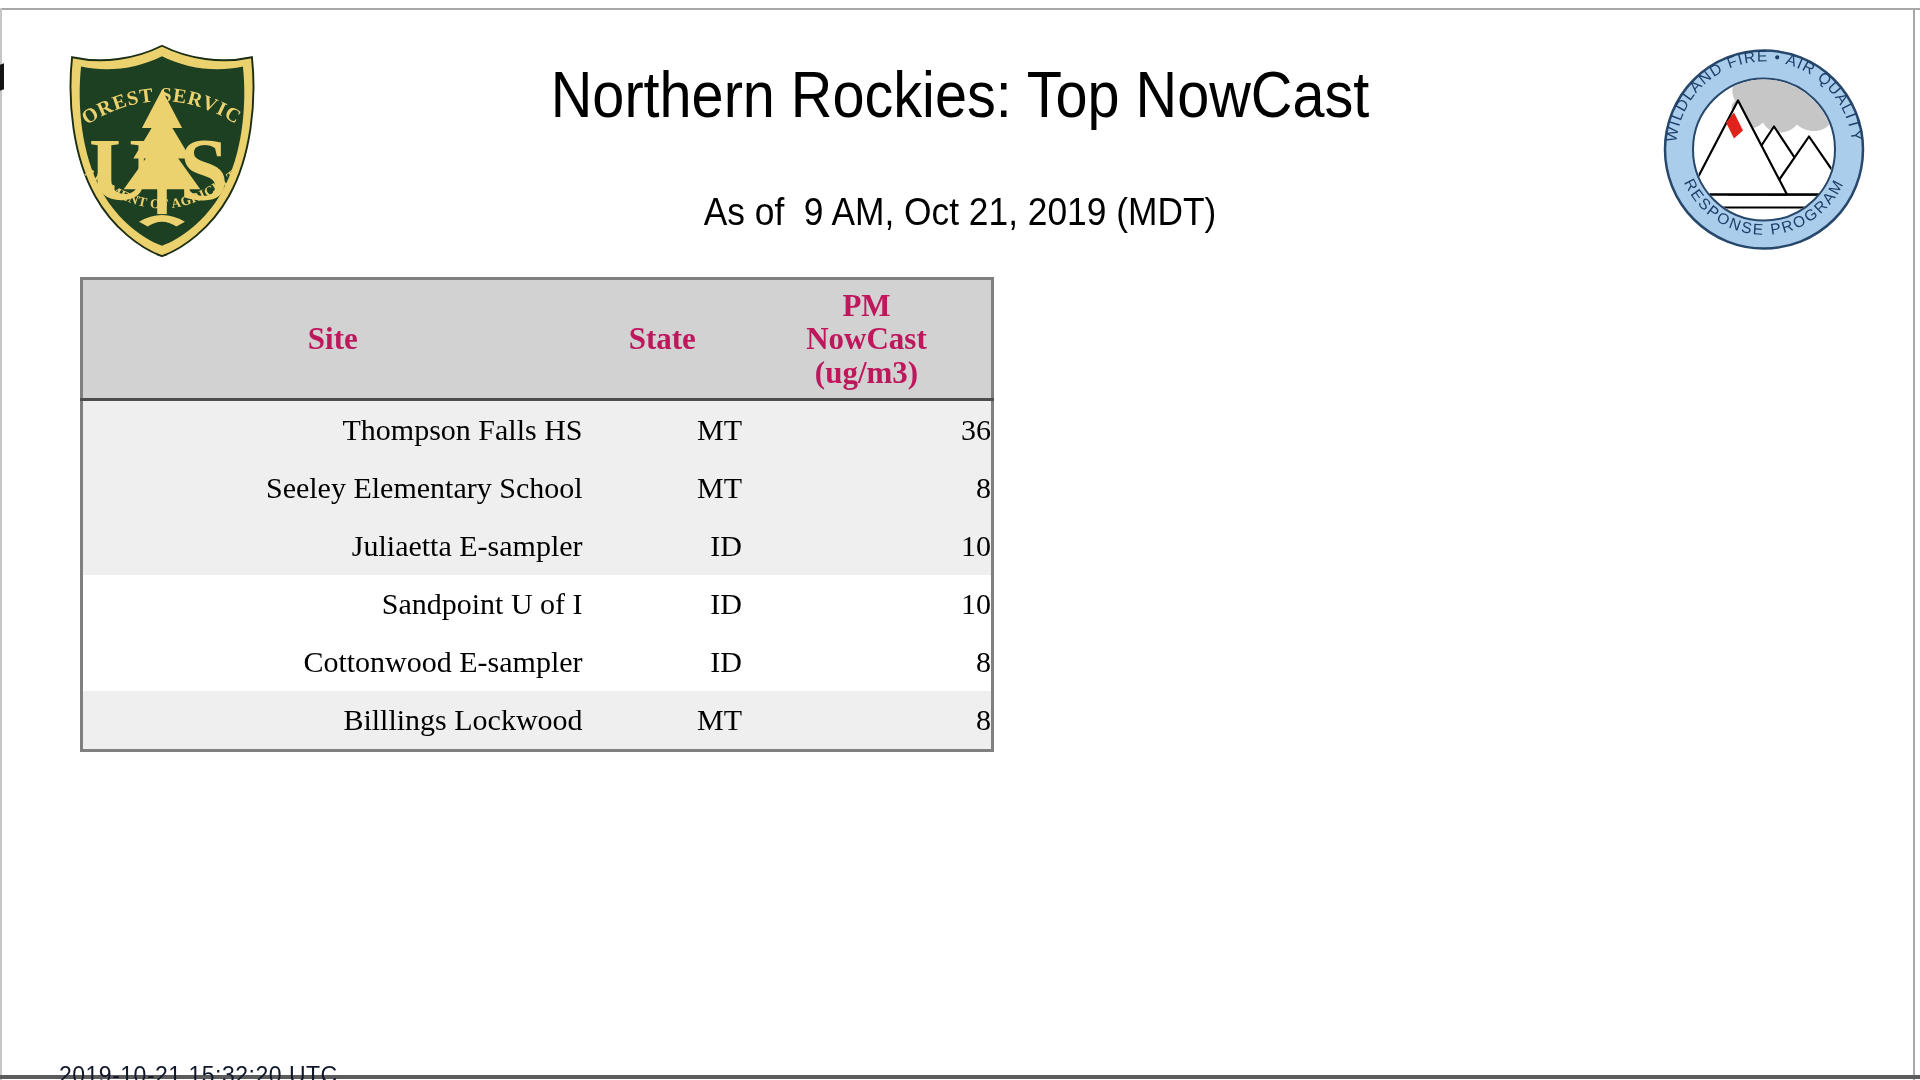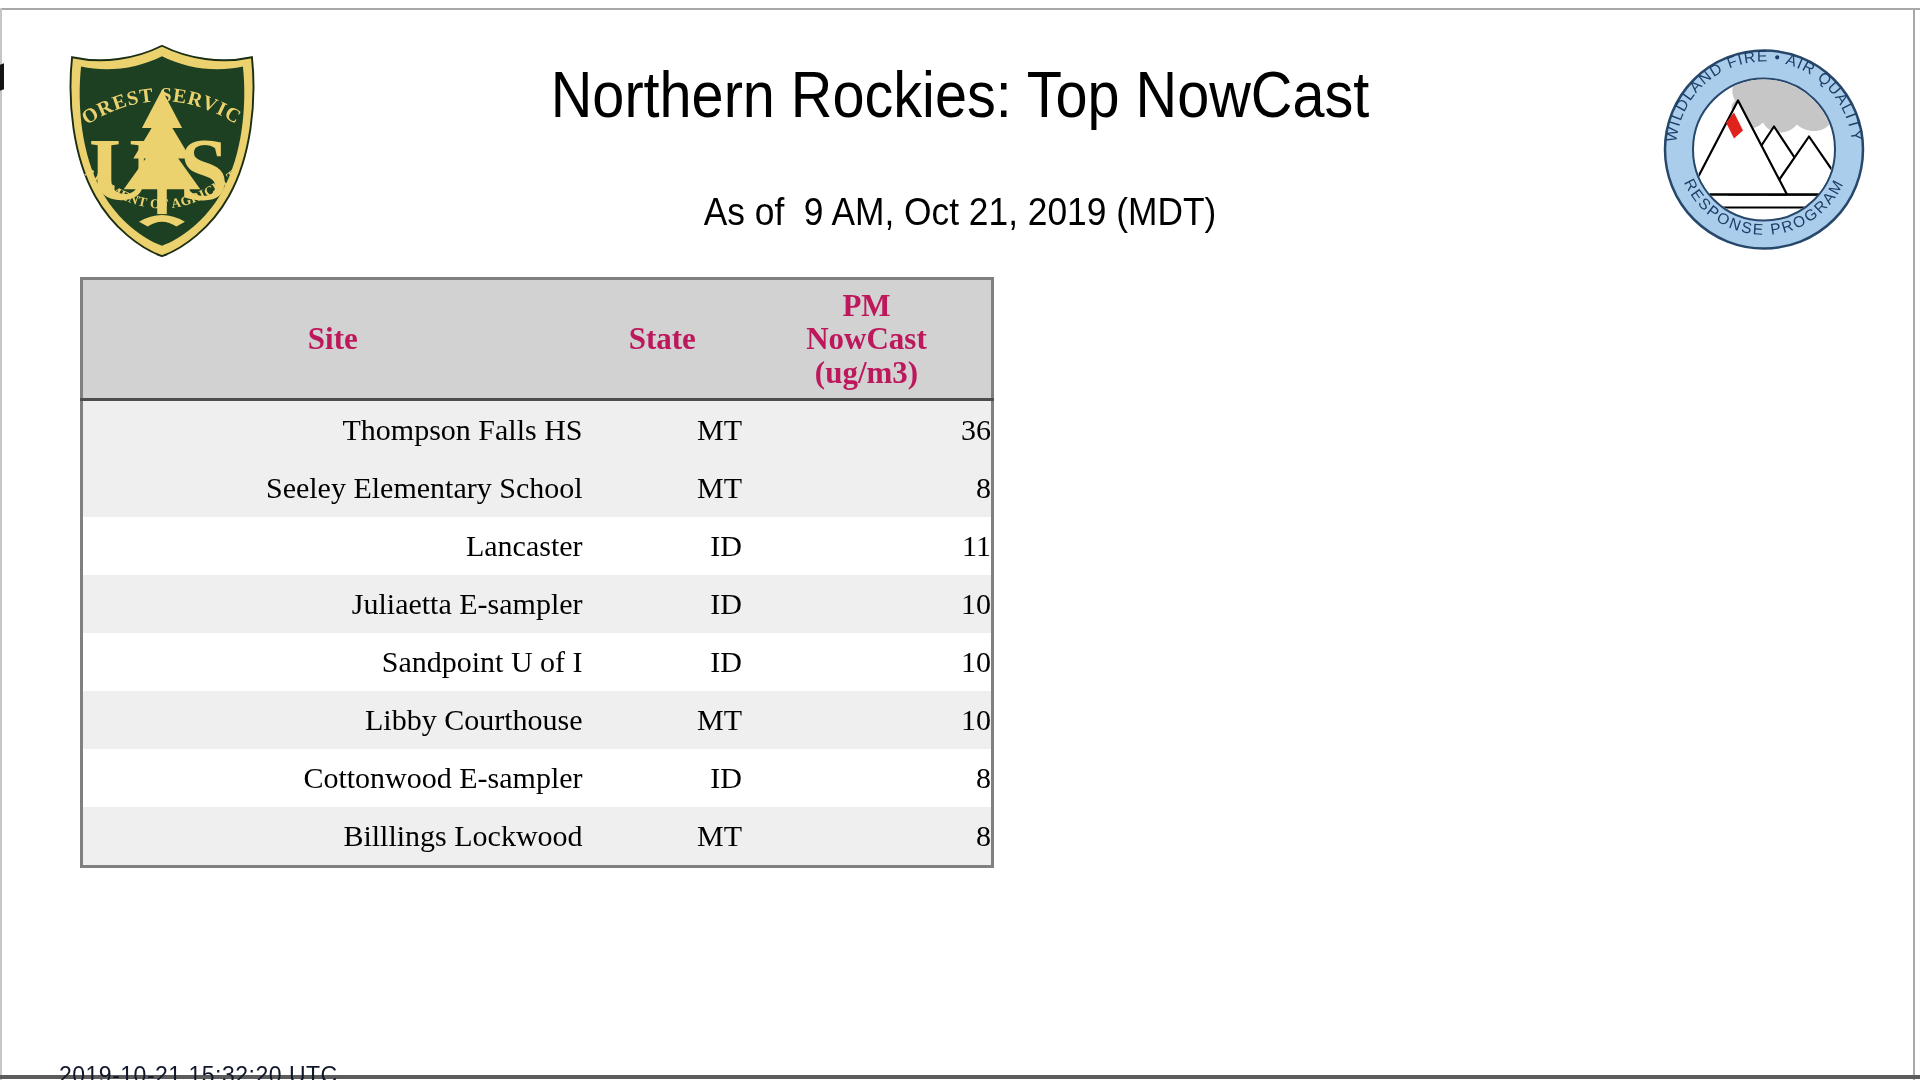--- a/index.html
+++ b/index.html
@@ -149,38 +149,28 @@
     <tr class="odd">
       <td>Thompson Falls HS</td>
       <td>MT</td>
       <td>36</td>
     </tr>
     <tr class="odd">
       <td>Seeley Elementary School</td>
       <td>MT</td>
       <td>8</td>
     </tr>
-    <tr class="even">
-      <td>Lancaster</td>
-      <td>ID</td>
-      <td>11</td>
-    </tr>
     <tr class="odd">
       <td>Juliaetta E-sampler</td>
       <td>ID</td>
       <td>10</td>
     </tr>
     <tr class="even">
       <td>Sandpoint U of I</td>
       <td>ID</td>
-      <td>10</td>
-    </tr>
-    <tr class="odd">
-      <td>Libby Courthouse</td>
-      <td>MT</td>
       <td>10</td>
     </tr>
     <tr class="even">
       <td>Cottonwood E-sampler</td>
       <td>ID</td>
       <td>8</td>
     </tr>
     <tr class="odd">
       <td>Billlings Lockwood</td>
       <td>MT</td>

